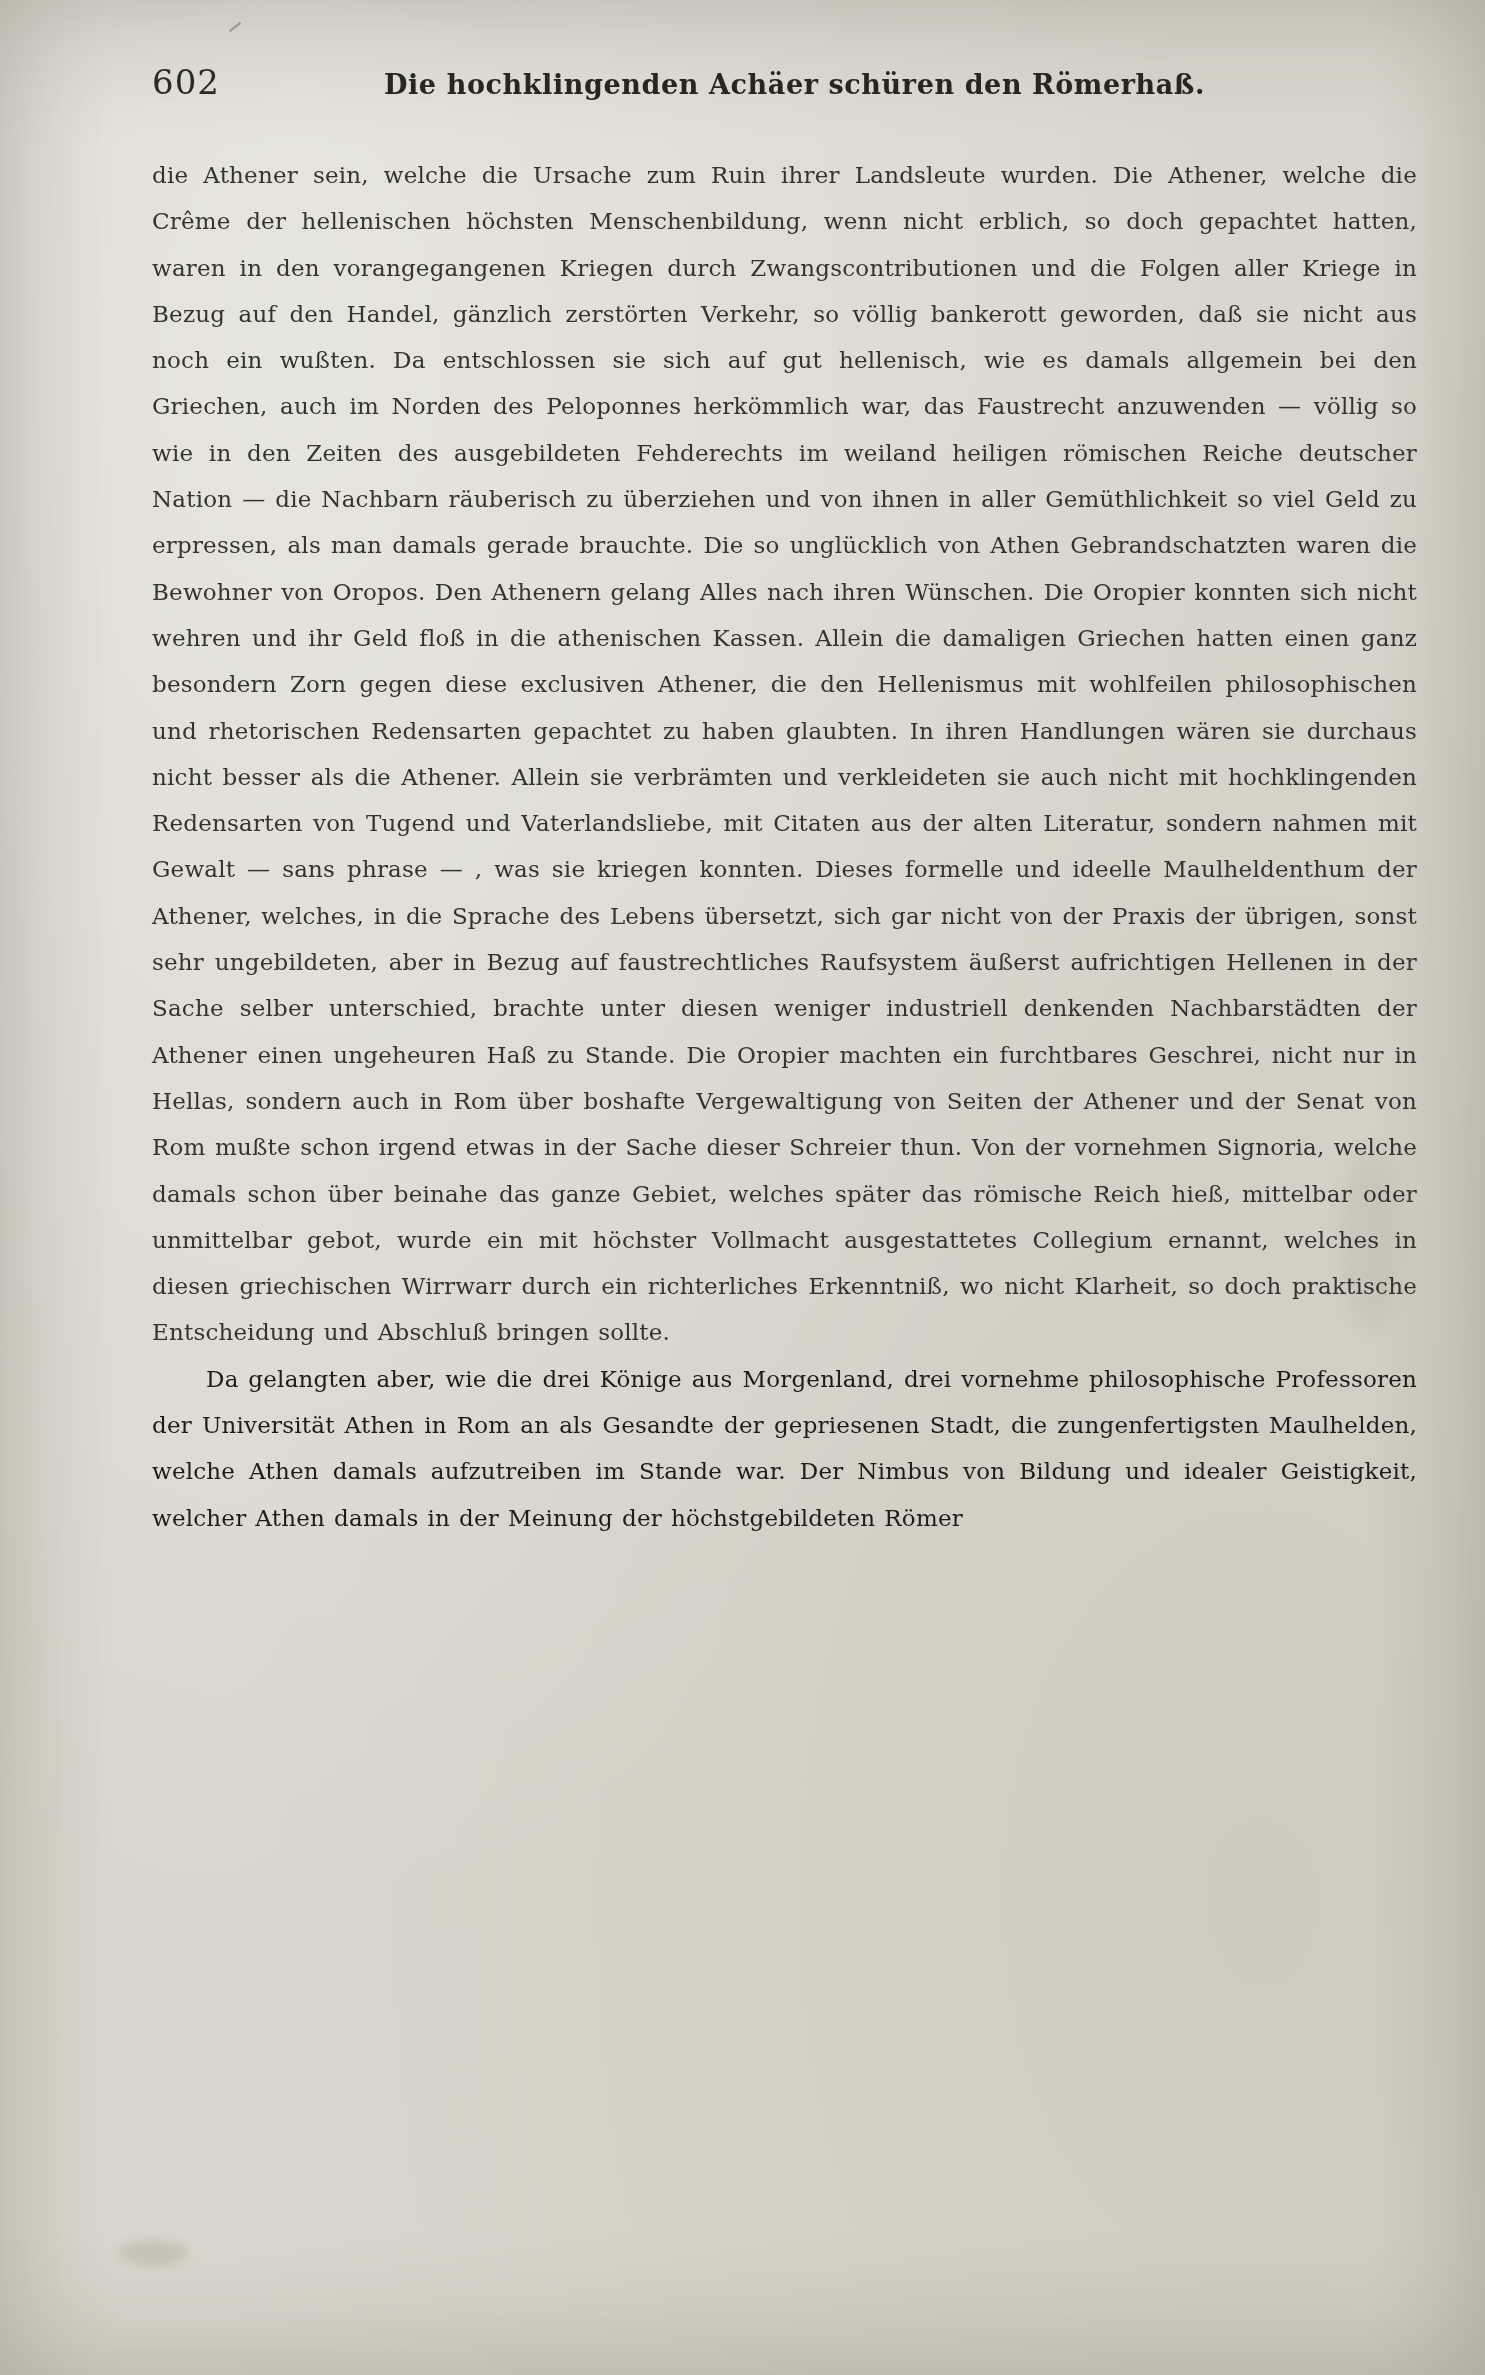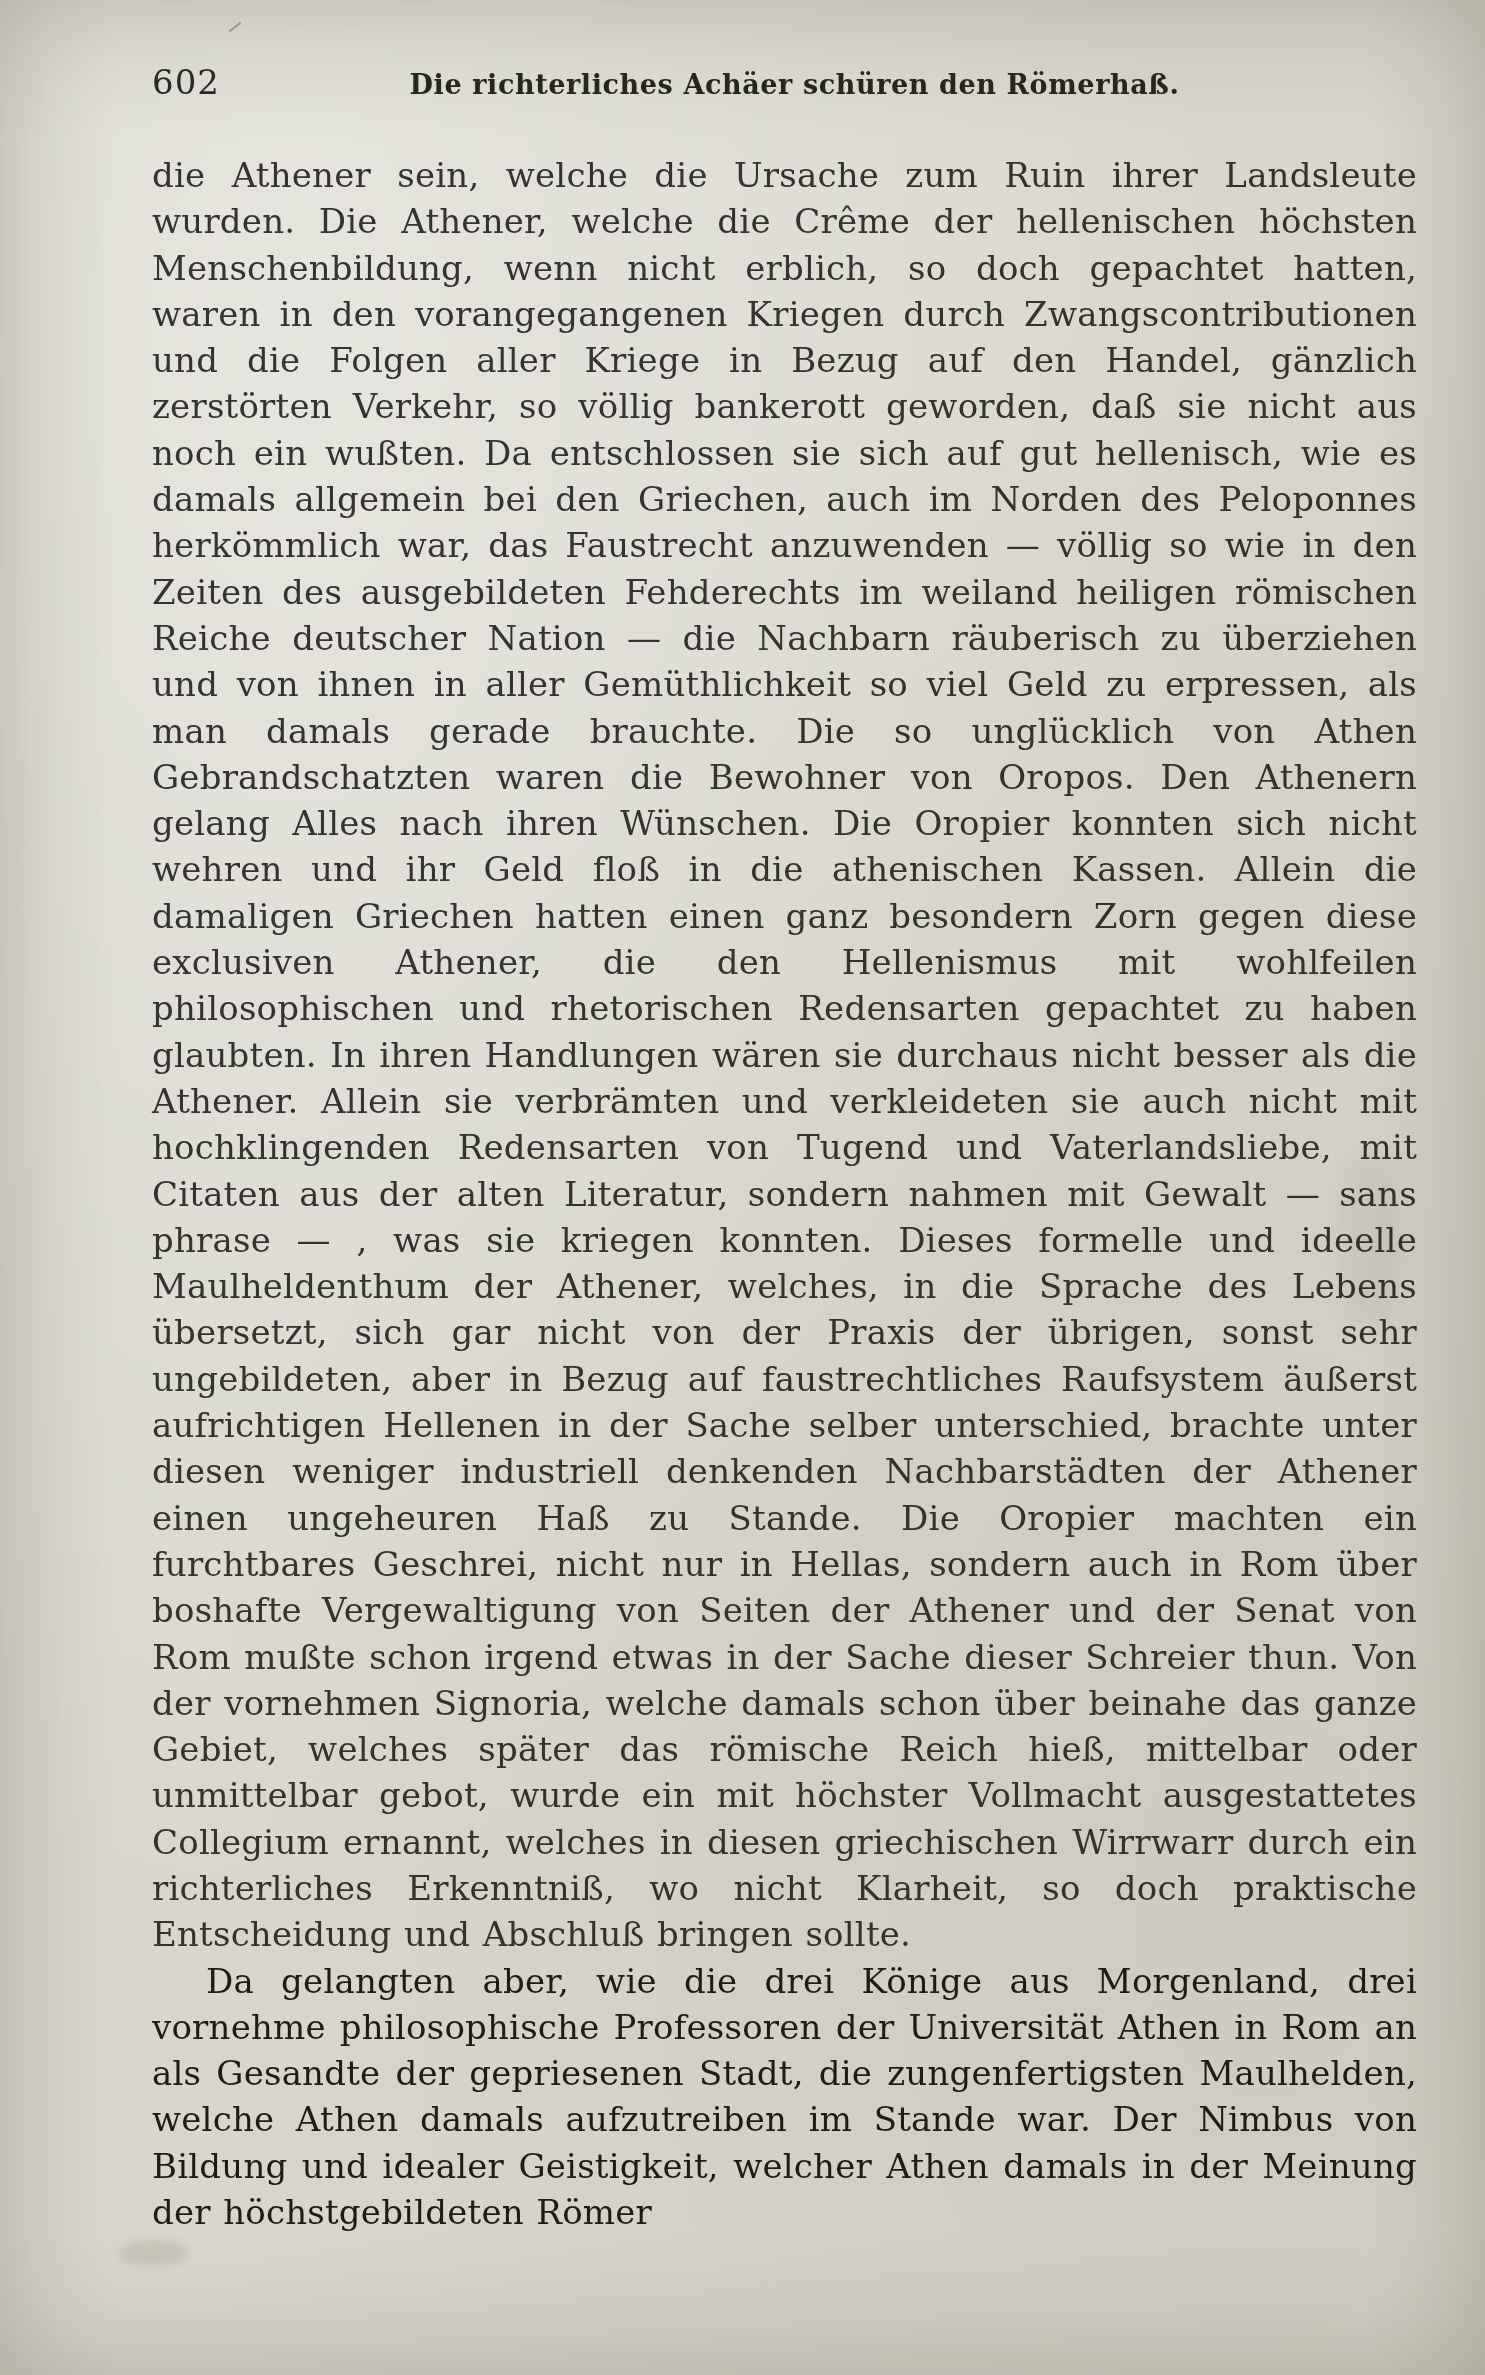--- a/index.html
+++ b/index.html
@@ -58,21 +58,21 @@
     padding-right: 70px;
     color: #27261f;
     font-family: "DejaVu Serif", "Liberation Serif", serif;
     font-style: normal;
   }
   .fraktur {
     font-family: "DejaVu Serif", "Liberation Serif", serif;
   }
   .body-text {
     margin-top: 38px;
-    font-size: 34px;
+    font-size: 23px;
     line-height: 46.3px;
     text-align: justify;
     text-justify: inter-word;
     letter-spacing: 0.2px;
     color: #262520;
     word-spacing: 1.5px;
   }
   .body-text p {
     margin: 0;
   }
@@ -108,21 +108,21 @@
 <div class="page">
   <div class="paper-tint"></div>
   <div class="mark-top"></div>
 
   <div class="smudge" style="left:118px; top:2240px; width:70px; height:26px; background:rgba(150,146,128,0.28); filter:blur(5px);"></div>
   <div class="smudge" style="left:1340px; top:1150px; width:60px; height:180px; background:rgba(150,146,128,0.16); filter:blur(10px);"></div>
 
   <div class="content">
     <div class="header-row">
       <div class="folio fraktur">602</div>
-      <div class="running-head fraktur">Die richterliches Achäer schüren den Römerhaß.</div>
+      <div class="running-head fraktur">Die hochklingenden Achäer schüren den Römerhaß.</div>
     </div>
 
     <div class="body-text fraktur">
       <p class="ink-fade-1">die Athener sein, welche die Ursache zum Ruin ihrer Landsleute wurden. Die Athener, welche die Crême der hellenischen höchsten Menschenbildung, wenn nicht erblich, so doch gepachtet hatten, waren in den vorangegangenen Kriegen durch Zwangscontributionen und die Folgen aller Kriege in Bezug auf den Handel, gänzlich zerstörten Verkehr, so völlig bankerott geworden, daß sie nicht aus noch ein wußten. Da entschlossen sie sich auf gut hellenisch, wie es damals allgemein bei den Griechen, auch im Norden des Peloponnes herkömmlich war, das Faustrecht anzuwenden — völlig so wie in den Zeiten des ausgebildeten Fehderechts im weiland heiligen römischen Reiche deutscher Nation — die Nachbarn räuberisch zu überziehen und von ihnen in aller Gemüthlichkeit so viel Geld zu erpressen, als man damals gerade brauchte. Die so unglücklich von Athen Gebrandschatzten waren die Bewohner von Oropos. Den Athenern gelang Alles nach ihren Wünschen. Die Oropier konnten sich nicht wehren und ihr Geld floß in die athenischen Kassen. Allein die damaligen Griechen hatten einen ganz besondern Zorn gegen diese exclusiven Athener, die den Hellenismus mit wohlfeilen philosophischen und rhetorischen Redensarten gepachtet zu haben glaubten. In ihren Handlungen wären sie durchaus nicht besser als die Athener. Allein sie verbrämten und verkleideten sie auch nicht mit hochklingenden Redensarten von Tugend und Vaterlandsliebe, mit Citaten aus der alten Literatur, sondern nahmen mit Gewalt — sans phrase — , was sie kriegen konnten. Dieses formelle und ideelle Maulheldenthum der Athener, welches, in die Sprache des Lebens übersetzt, sich gar nicht von der Praxis der übrigen, sonst sehr ungebildeten, aber in Bezug auf faustrechtliches Raufsystem äußerst aufrichtigen Hellenen in der Sache selber unterschied, brachte unter diesen weniger industriell denkenden Nachbarstädten der Athener einen ungeheuren Haß zu Stande. Die Oropier machten ein furchtbares Geschrei, nicht nur in Hellas, sondern auch in Rom über boshafte Vergewaltigung von Seiten der Athener und der Senat von Rom mußte schon irgend etwas in der Sache dieser Schreier thun. Von der vornehmen Signoria, welche damals schon über beinahe das ganze Gebiet, welches später das römische Reich hieß, mittelbar oder unmittelbar gebot, wurde ein mit höchster Vollmacht ausgestattetes Collegium ernannt, welches in diesen griechischen Wirrwarr durch ein richterliches Erkenntniß, wo nicht Klarheit, so doch praktische Entscheidung und Abschluß bringen sollte.</p>
       <p class="indent ink-strong">Da gelangten aber, wie die drei Könige aus Morgenland, drei vornehme philosophische Professoren der Universität Athen in Rom an als Gesandte der gepriesenen Stadt, die zungenfertigsten Maulhelden, welche Athen damals aufzutreiben im Stande war. Der Nimbus von Bildung und idealer Geistigkeit, welcher Athen damals in der Meinung der höchstgebildeten Römer</p>
     </div>
   </div>
 
   <div class="edge-shadow"></div>
 </div>

